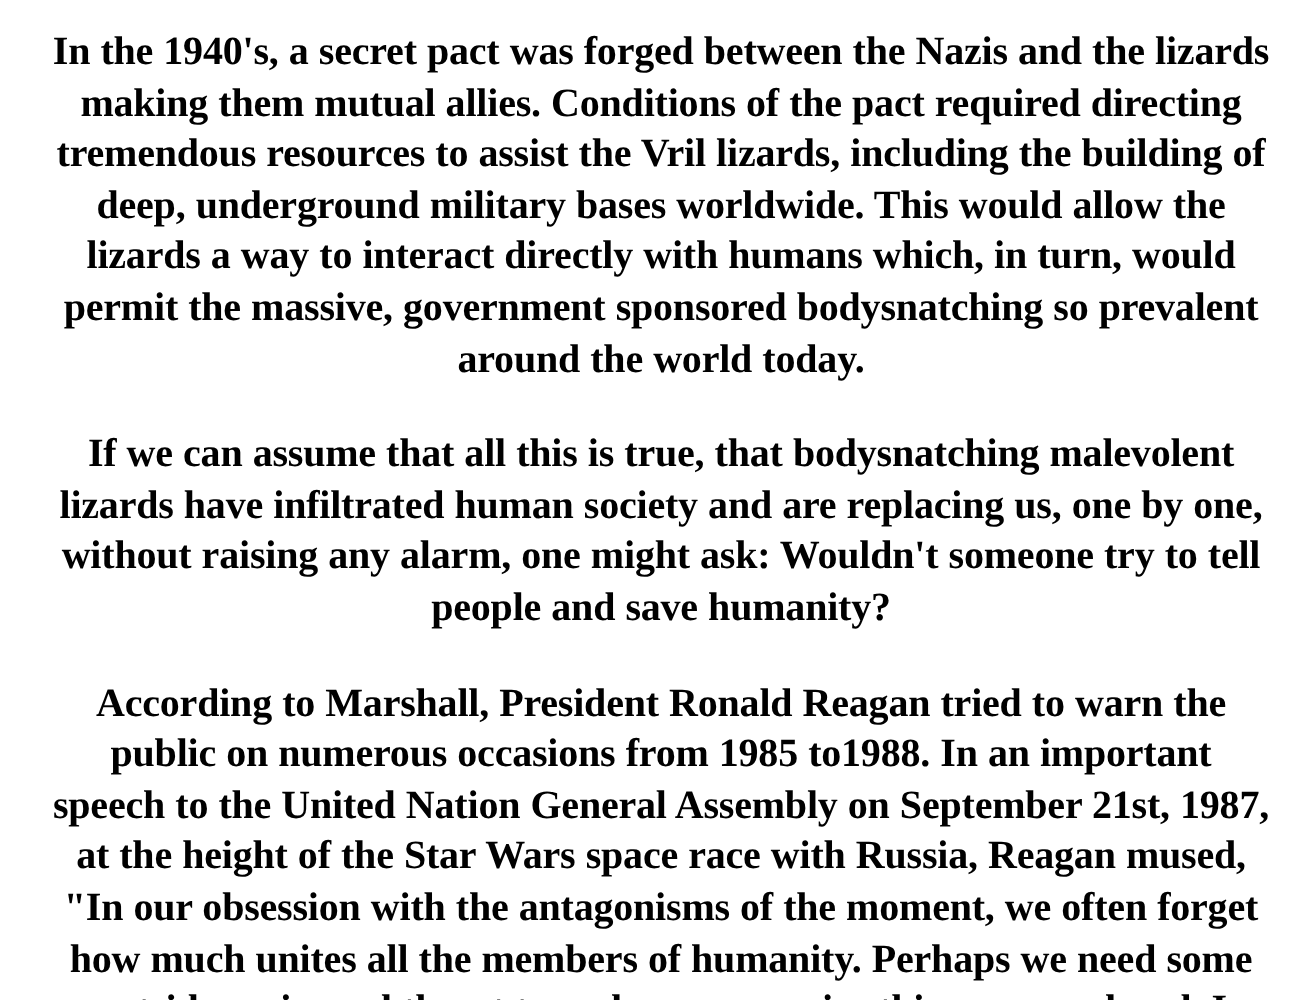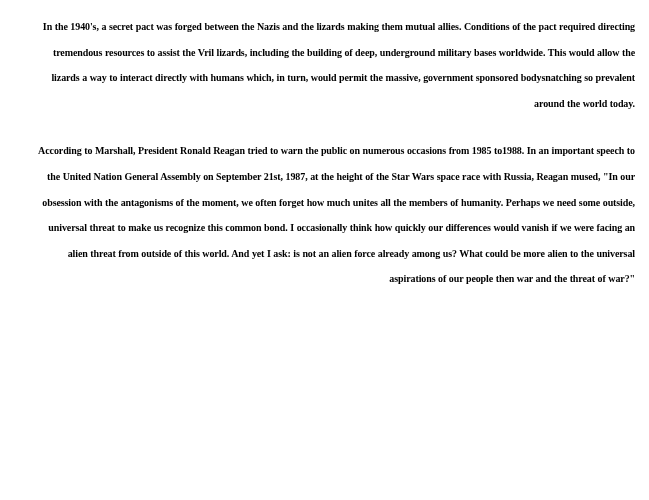--- a/index.html
+++ b/index.html
@@ -17,30 +17,31 @@
     box-sizing: border-box;
     width: 649px;
     height: 500px;
     padding: 14px 14px 0 14px;
     background: #ffffff;
   }
   .para {
     margin: 0 0 22px 12px;
     font-family: "Liberation Serif", serif;
     font-weight: bold;
-    font-size: 10px;
+    font-size: 20px;
     line-height: 25.6px;
     color: #000000;
-    text-align: right;
+    text-align: center;
     letter-spacing: -0.1px;
     word-spacing: 0.2px;
   }
   .para:last-child {
     margin-bottom: 0;
   }
 </style>
 </head>
 <body>
 
 <div id="page">
   <p class="para">In the 1940's, a secret pact was forged between the Nazis and the lizards making them mutual allies. Conditions of the pact required directing tremendous resources to assist the Vril lizards, including the building of deep, underground military bases worldwide. This would allow the lizards a way to interact directly with humans which, in turn, would permit the massive, government sponsored bodysnatching so prevalent around the world today.</p>
+  <p class="para">If we can assume that all this is true, that bodysnatching malevolent lizards have infiltrated human society and are replacing us, one by one, without raising any alarm, one might ask: Wouldn't someone try to tell people and save humanity?</p>
   <p class="para">According to Marshall, President Ronald Reagan tried to warn the public on numerous occasions from 1985 to1988. In an important speech to the United Nation General Assembly on September 21st, 1987, at the height of the Star Wars space race with Russia, Reagan mused, "In our obsession with the antagonisms of the moment, we often forget how much unites all the members of humanity. Perhaps we need some outside, universal threat to make us recognize this common bond. I occasionally think how quickly our differences would vanish if we were facing an alien threat from outside of this world. And yet I ask: is not an alien force already among us? What could be more alien to the universal aspirations of our people then war and the threat of war?"</p>
 </div>
 
 </body></html>

